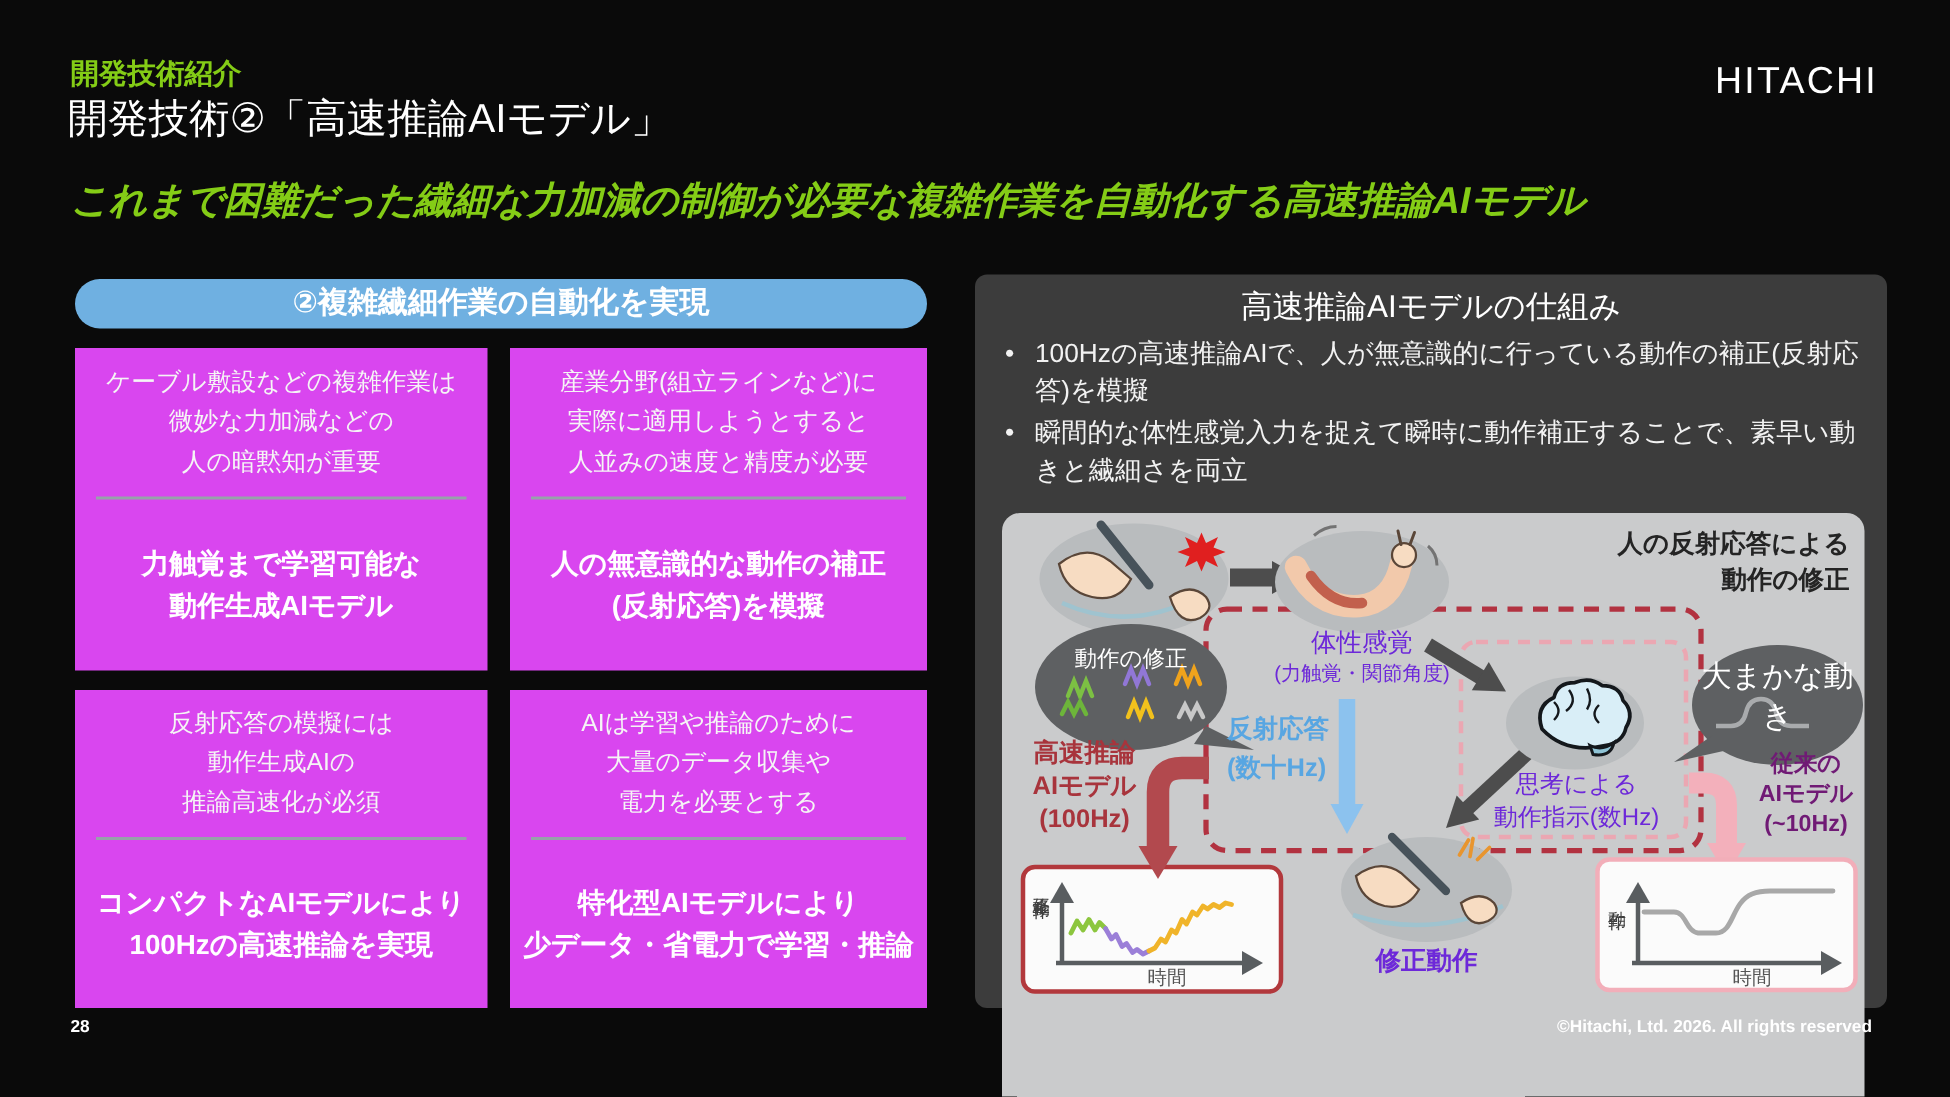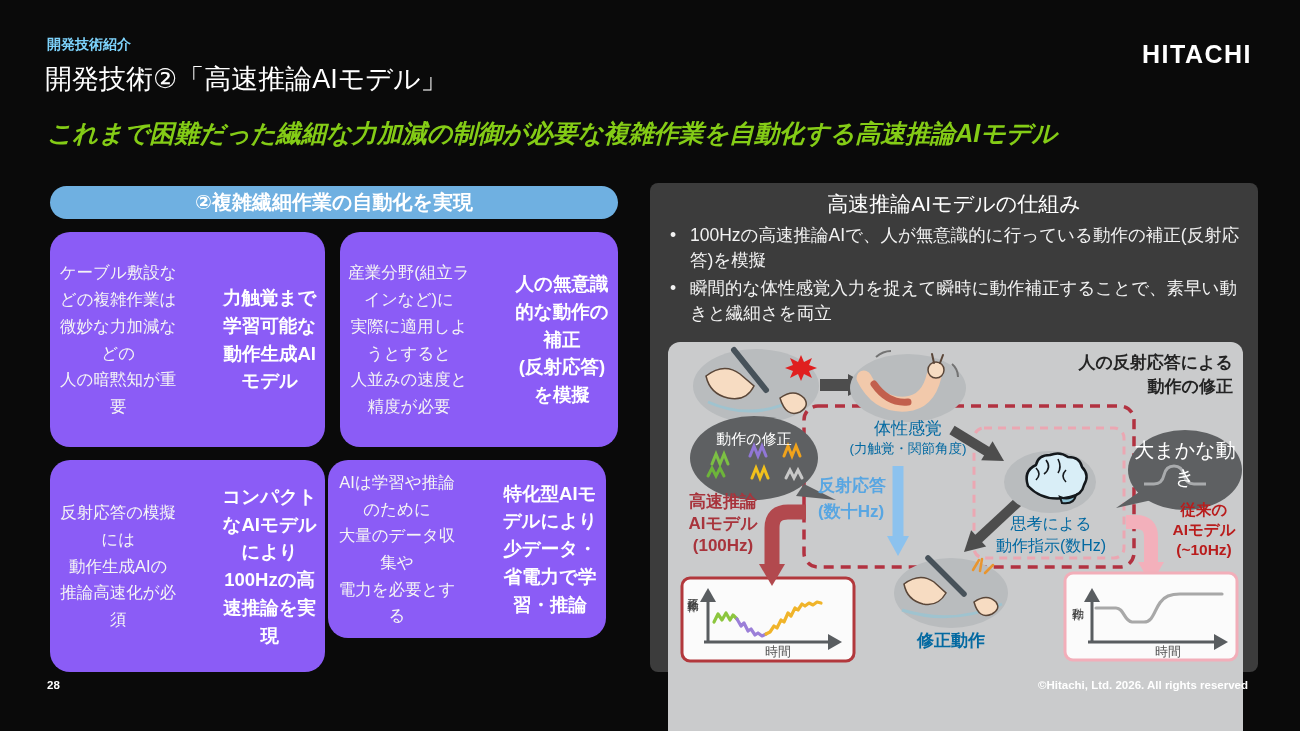--- a/index.html
+++ b/index.html
@@ -6,74 +6,74 @@
   html,body { width:1300px; height:731px; }
   body {
     background:#0a0a0a;
     font-family:"Liberation Sans","DejaVu Sans",sans-serif;
     position:relative; overflow:hidden; color:#fff;
   }
   .abs { position:absolute; }
   .ml { white-space:pre-line; }
 
   
-  .eyebrow { left:47px; top:36px; font-size:14px; font-weight:bold; color:#7dd3fc; }
+  .eyebrow { left:47px; top:36px; font-size:19px; font-weight:bold; color:#84cc16; }
   .title { left:45px; top:61px; font-size:27px; font-weight:500; color:#fff; }
-  .brand { right:48px; top:40px; font-size:25px; font-weight:bold; letter-spacing:1.5px; color:#fff; }
+  .brand { right:48px; top:40px; font-size:25px; font-weight:normal; letter-spacing:1.5px; color:#fff; }
   .subtitle { left:47px; top:117px; font-size:25px; font-weight:bold; color:#84cc16;font-style:italic; }
 
   
   .pill {
     left:50px; top:186px; width:568px; height:33px; border-radius:17px;
     background:#6fb0e1; text-align:center; line-height:33px;
     font-size:20px; font-weight:bold; color:#fff;
   }
   .card {
-    background:#8b5cf6; display:flex; flex-direction:row;border-radius:20px;
+    background:#d946ef; display:flex; flex-direction:column;
   }
   .card .prob {
     flex:1.25; display:flex; align-items:center; justify-content:center;
     text-align:center; font-size:16.5px; line-height:1.62; color:#f5f5f5; padding:6px 4px;
   }
   .card .divider { height:2px; background:#97a2aa; margin:0 14px; }
   .card .sol {
     flex:1; display:flex; align-items:center; justify-content:center;
     text-align:center; font-size:18.5px; font-weight:bold; line-height:1.5; color:#fff; padding:22px 4px;
   }
   #card1 { left:50px;  top:232px; width:275px; height:215px; }
   #card2 { left:340px; top:232px; width:278px; height:215px; }
   #card3 { left:50px;  top:460px; width:275px; height:212px; }
-  #card4 { left:328px; top:460px; width:278px; height:178px; }
+  #card4 { left:340px; top:460px; width:278px; height:212px; }
 
   
   .panel {
     left:650px; top:183px; width:608px; height:489px;
     background:#3c3c3c; border-radius:8px;
   }
   .panel-title { text-align:center; font-size:21px; font-weight:normal; color:#fff; margin-top:7px; }
   .bullets { margin:5px 14px 0 20px; }
   .bullets .li { display:flex; font-size:17.5px; line-height:1.45; color:#f2f2f2; margin-bottom:2px; }
   .bullets .marker { width:20px; flex:none; }
 
   
   .diagram {
     position:absolute; left:18px; top:159px; width:575px; height:423px;
     background:#cacbcc; border-radius:12px;
   }
   .diagram svg { position:absolute; left:0; top:0; }
-  .dlabel { position:absolute; color:#0369a1; }
+  .dlabel { position:absolute; color:#6d28d9; }
   .d-caption { right:10px; top:9px; text-align:right; font-size:17px; font-weight:bold; color:#242424; line-height:1.4; }
   .d-fine { left:30px; top:88px; width:112px; text-align:center; font-size:15px; color:#fff; }
   .d-somato { left:175px; top:75px; width:130px; text-align:center; font-size:17px; }
   .d-somato-sub { left:158px; top:98px; width:164px; text-align:center; font-size:13.5px; }
   .d-reflex { left:150px; top:131px; width:90px; font-size:17px; font-weight:bold; color:#58a6e2; line-height:1.5; }
   .d-thought { left:310px; top:171px; width:146px; text-align:center; font-size:16px; line-height:1.35; }
   .d-coarse { left:462px; top:95px; width:110px; text-align:center; font-size:20px; color:#fff; }
   .d-fastai { left:6px; top:149px; width:98px; text-align:center; font-size:17px; font-weight:bold; color:#a8343c; line-height:1.3; }
-  .d-convai { left:498px; top:158px; width:76px; text-align:center; font-size:15.5px; font-weight:bold; color:#b91c1c; line-height:1.3; }
+  .d-convai { left:498px; top:158px; width:76px; text-align:center; font-size:15.5px; font-weight:bold; color:#701a75; line-height:1.3; }
   .d-corrected { left:228px; top:287px; width:110px; text-align:center; font-size:17px; font-weight:bold; }
   .d-ylab1 { left:17px; top:247px; writing-mode:vertical-rl; font-size:11.5px; color:#3f3f3f; letter-spacing:1px; }
   .d-xlab1 { left:60px; top:301px; width:100px; text-align:center; font-size:13px; color:#555; }
   .d-ylab2 { left:401px; top:256px; writing-mode:vertical-rl; font-size:12px; color:#3f3f3f; letter-spacing:1px; }
   .d-xlab2 { left:455px; top:301px; width:90px; text-align:center; font-size:13px; color:#555; }
 
   
   .pagenum { left:47px; top:679px; font-size:11.5px; font-weight:bold; }
   .copyright { right:52px; top:679px; font-size:11.5px; font-weight:bold; }
 </style>

